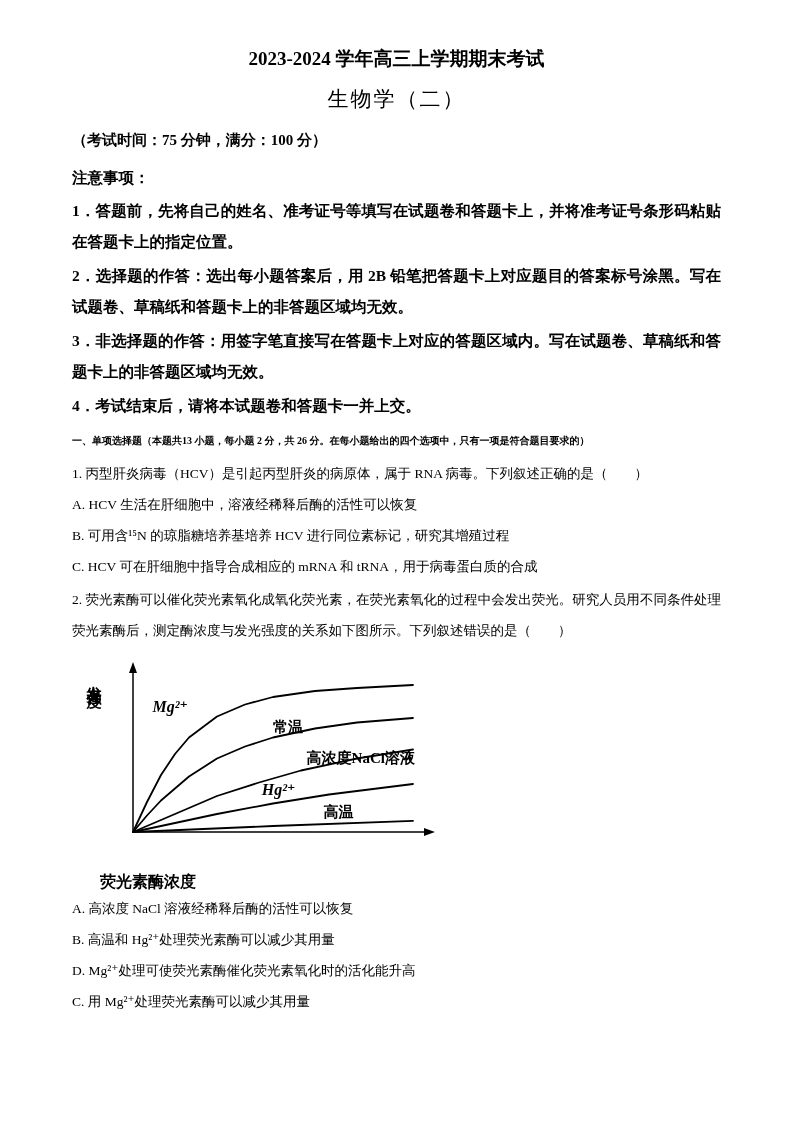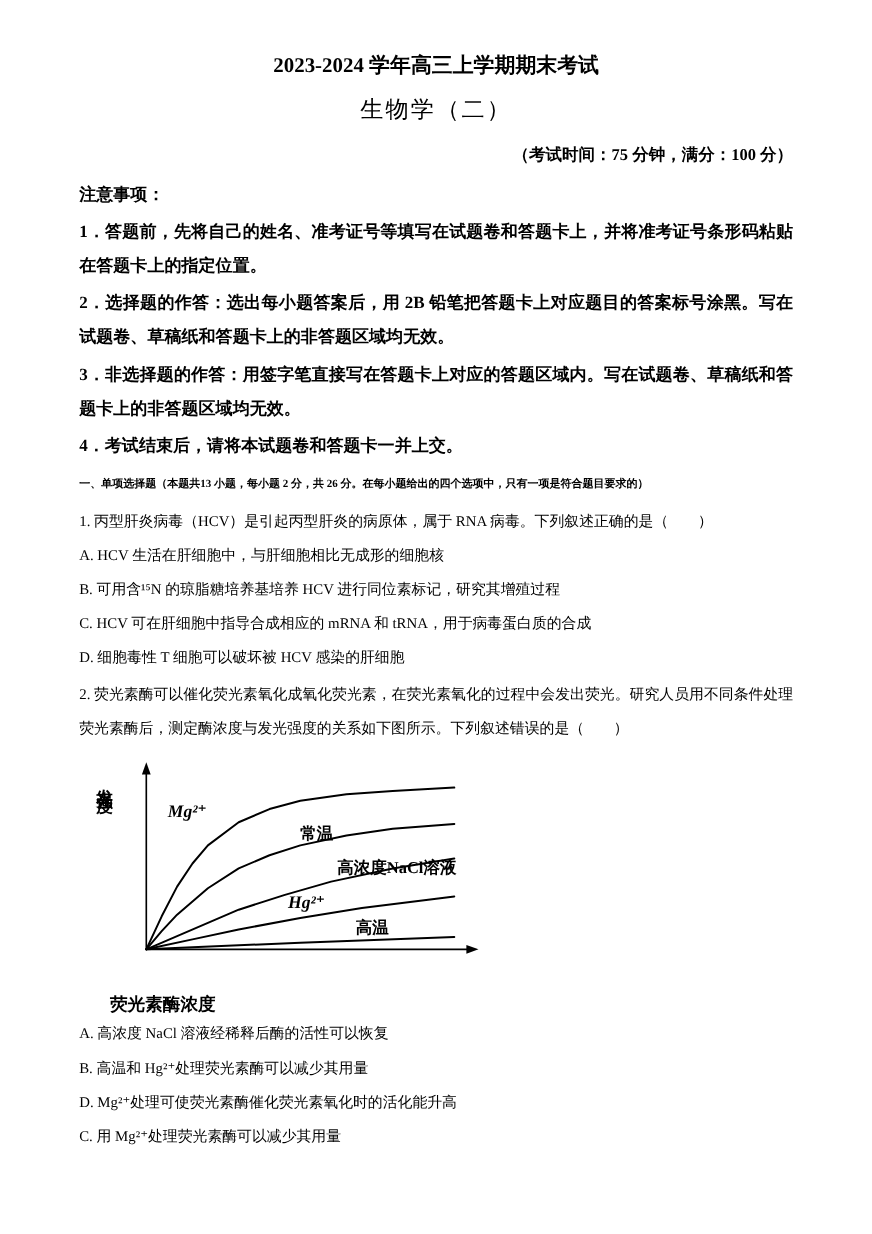--- a/index.html
+++ b/index.html
@@ -6,21 +6,21 @@
   html,body { background:#ffffff; }
   body {
     width:793px; height:1122px;
     font-family:"Liberation Serif","DejaVu Serif",serif;
     color:#000; overflow:hidden;
   }
   .page { padding:46px 72px 0 72px; }
 
   .title   { text-align:center; font-size:19px; font-weight:bold; }
   .subtitle{ text-align:center; font-size:21px; font-weight:normal; margin-top:13px; letter-spacing:2px; }
-  .exam-info{ text-align:right; font-size:15px; font-weight:bold; margin-top:18px; }
+  .exam-info{ text-align:left; font-size:15px; font-weight:bold; margin-top:18px; }
 
   .notices-heading { font-size:15.5px; font-weight:bold; margin-top:14px; line-height:28px; }
   .notice { font-size:15.5px; font-weight:bold; line-height:31px; margin-top:3px; text-align:justify; }
 
   .section-heading { font-size:10px; font-weight:bold; line-height:31px; margin-top:4px; text-align:justify; }
 
   .q-stem   { font-size:13.5px; line-height:31px; margin-top:2px; text-align:justify; }
   .q-option { font-size:13.5px; line-height:31px; }
 
   .chart-block { margin:10px 0 0 12px; display:flex; align-items:center; }
@@ -47,24 +47,23 @@
   <div class="notices-heading">注意事项：</div>
   <div class="notice">1．答题前，先将自己的姓名、准考证号等填写在试题卷和答题卡上，并将准考证号条形码粘贴在答题卡上的指定位置。</div>
   <div class="notice">2．选择题的作答：选出每小题答案后，用 2B 铅笔把答题卡上对应题目的答案标号涂黑。写在试题卷、草稿纸和答题卡上的非答题区域均无效。</div>
   <div class="notice">3．非选择题的作答：用签字笔直接写在答题卡上对应的答题区域内。写在试题卷、草稿纸和答题卡上的非答题区域均无效。</div>
   <div class="notice">4．考试结束后，请将本试题卷和答题卡一并上交。</div>
 
   <div class="section-heading">一、单项选择题（本题共13 小题，每小题 2 分，共 26 分。在每小题给出的四个选项中，只有一项是符合题目要求的）</div>
 
   <div>
     <div class="q-stem">1. 丙型肝炎病毒（HCV）是引起丙型肝炎的病原体，属于 RNA 病毒。下列叙述正确的是（　　）</div>
-    <div class="q-option">A. HCV 生活在肝细胞中，与肝细胞相比无成形的细胞核</div>
+    <div class="q-option">A. HCV 生活在肝细胞中，溶液经稀释后酶的活性可以恢复</div>
     <div class="q-option">B. 可用含¹⁵N 的琼脂糖培养基培养 HCV 进行同位素标记，研究其增殖过程</div>
     <div class="q-option">C. HCV 可在肝细胞中指导合成相应的 mRNA 和 tRNA，用于病毒蛋白质的合成</div>
-    <div class="q-option">D. 细胞毒性 T 细胞可以破坏被 HCV 感染的肝细胞</div>
   </div>
 
   <div>
     <div class="q-stem">2. 荧光素酶可以催化荧光素氧化成氧化荧光素，在荧光素氧化的过程中会发出荧光。研究人员用不同条件处理荧光素酶后，测定酶浓度与发光强度的关系如下图所示。下列叙述错误的是（　　）</div>
 
     <div class="chart-block">
       <div class="y-axis-label">发光强度</div>
       <svg id="chart-svg" width="430" height="200" viewBox="0 0 430 200">
           <line x1="28" y1="176" x2="28" y2="16" stroke="#000" stroke-width="1.5"></line>
           <polygon points="28,6 24,17 32,17" fill="#000"></polygon>

